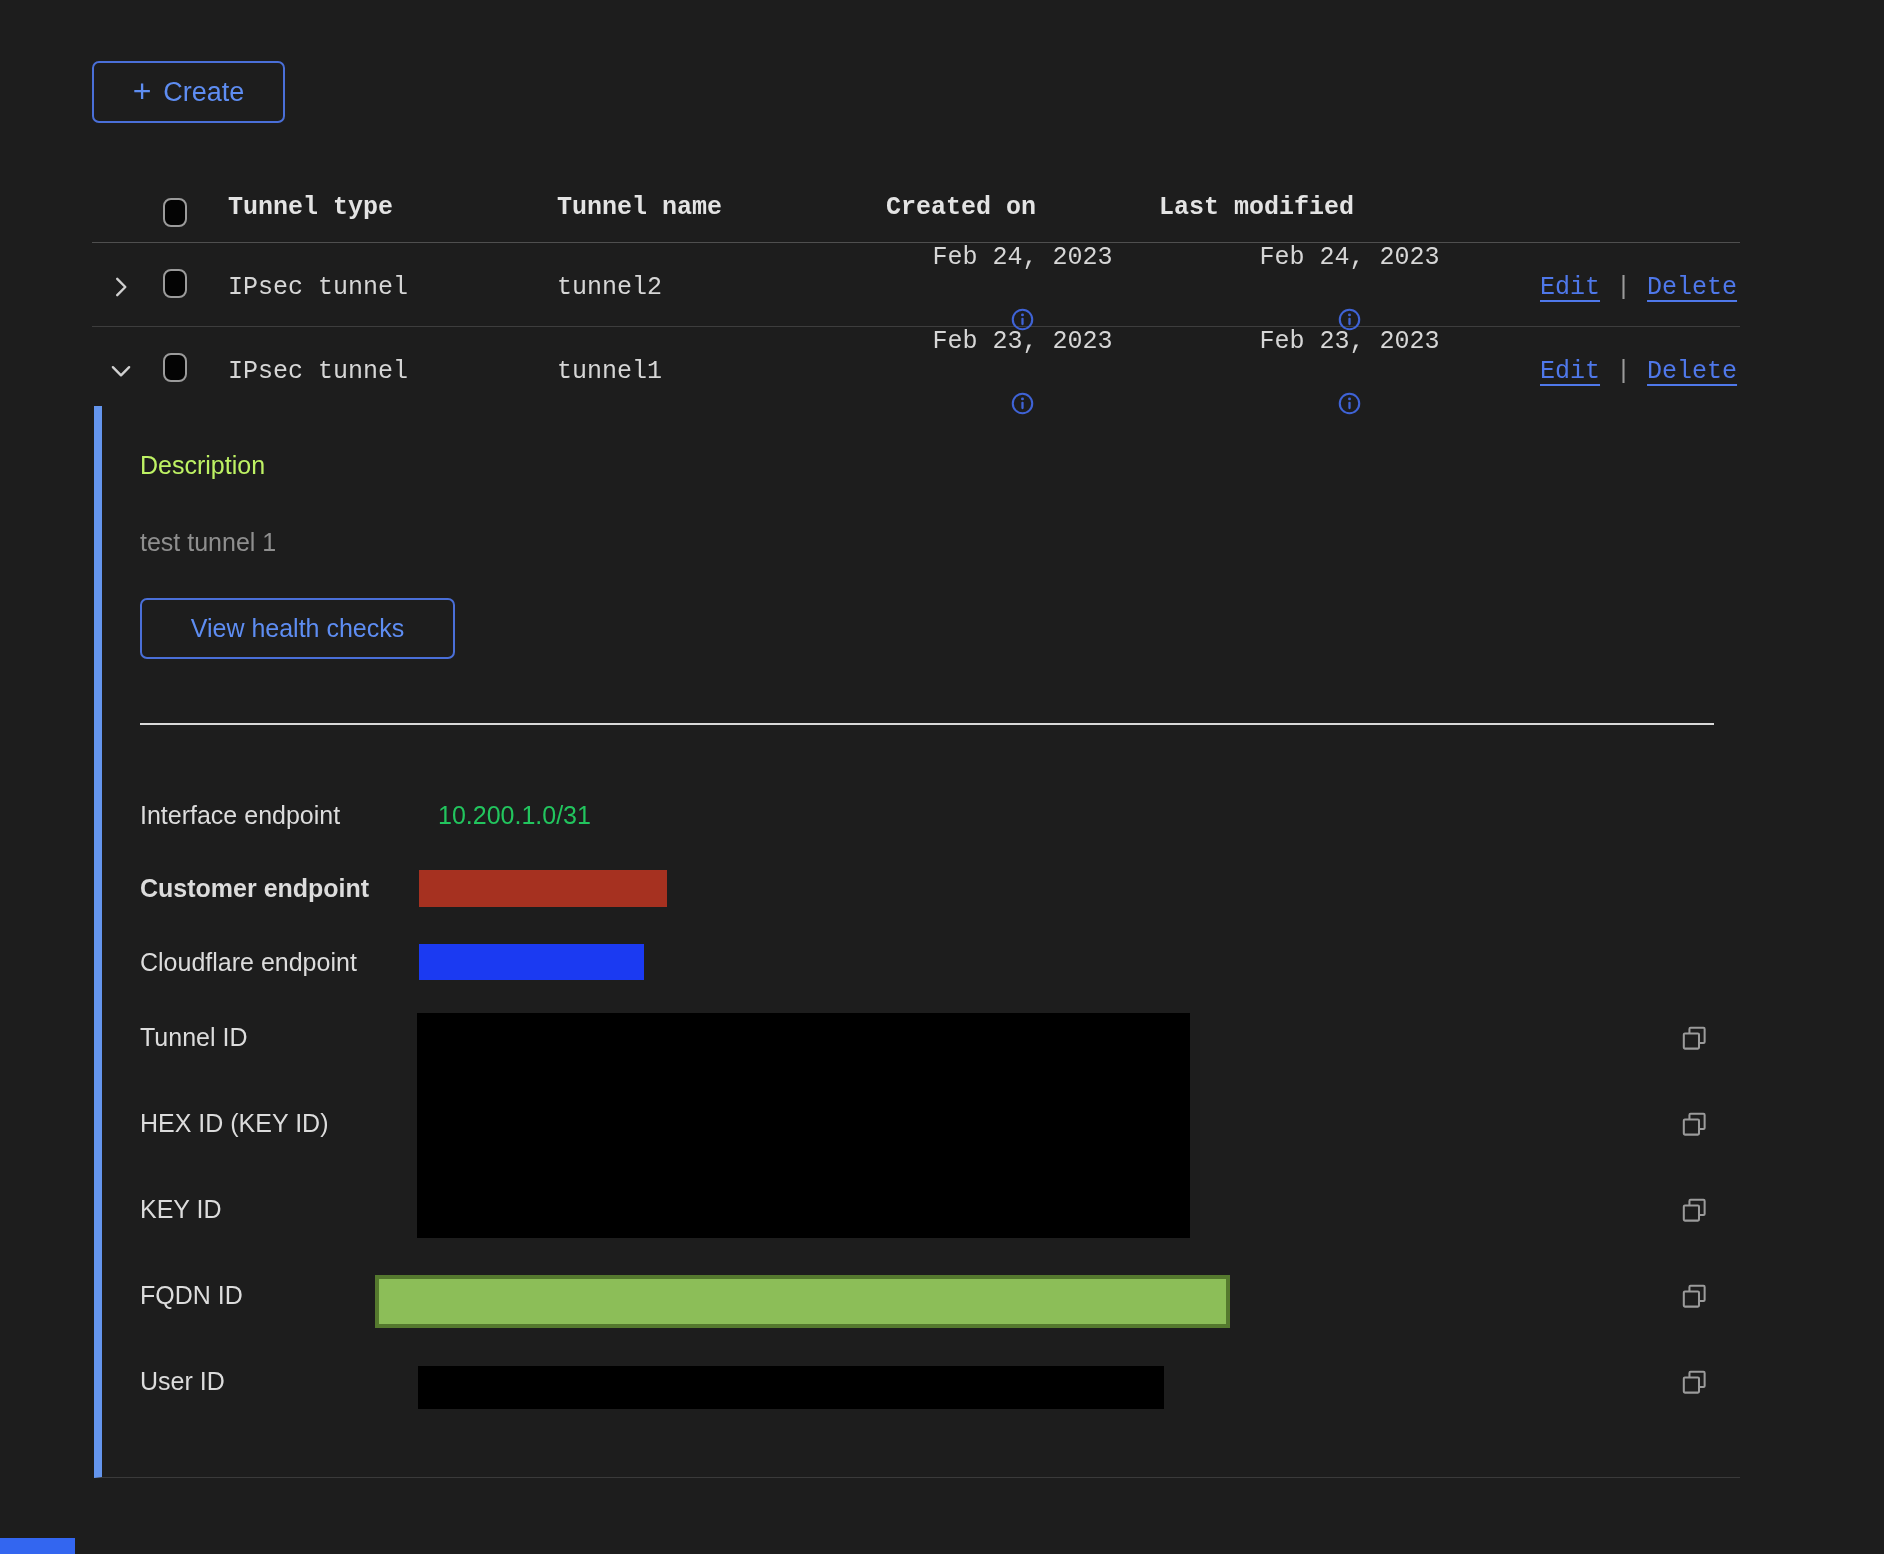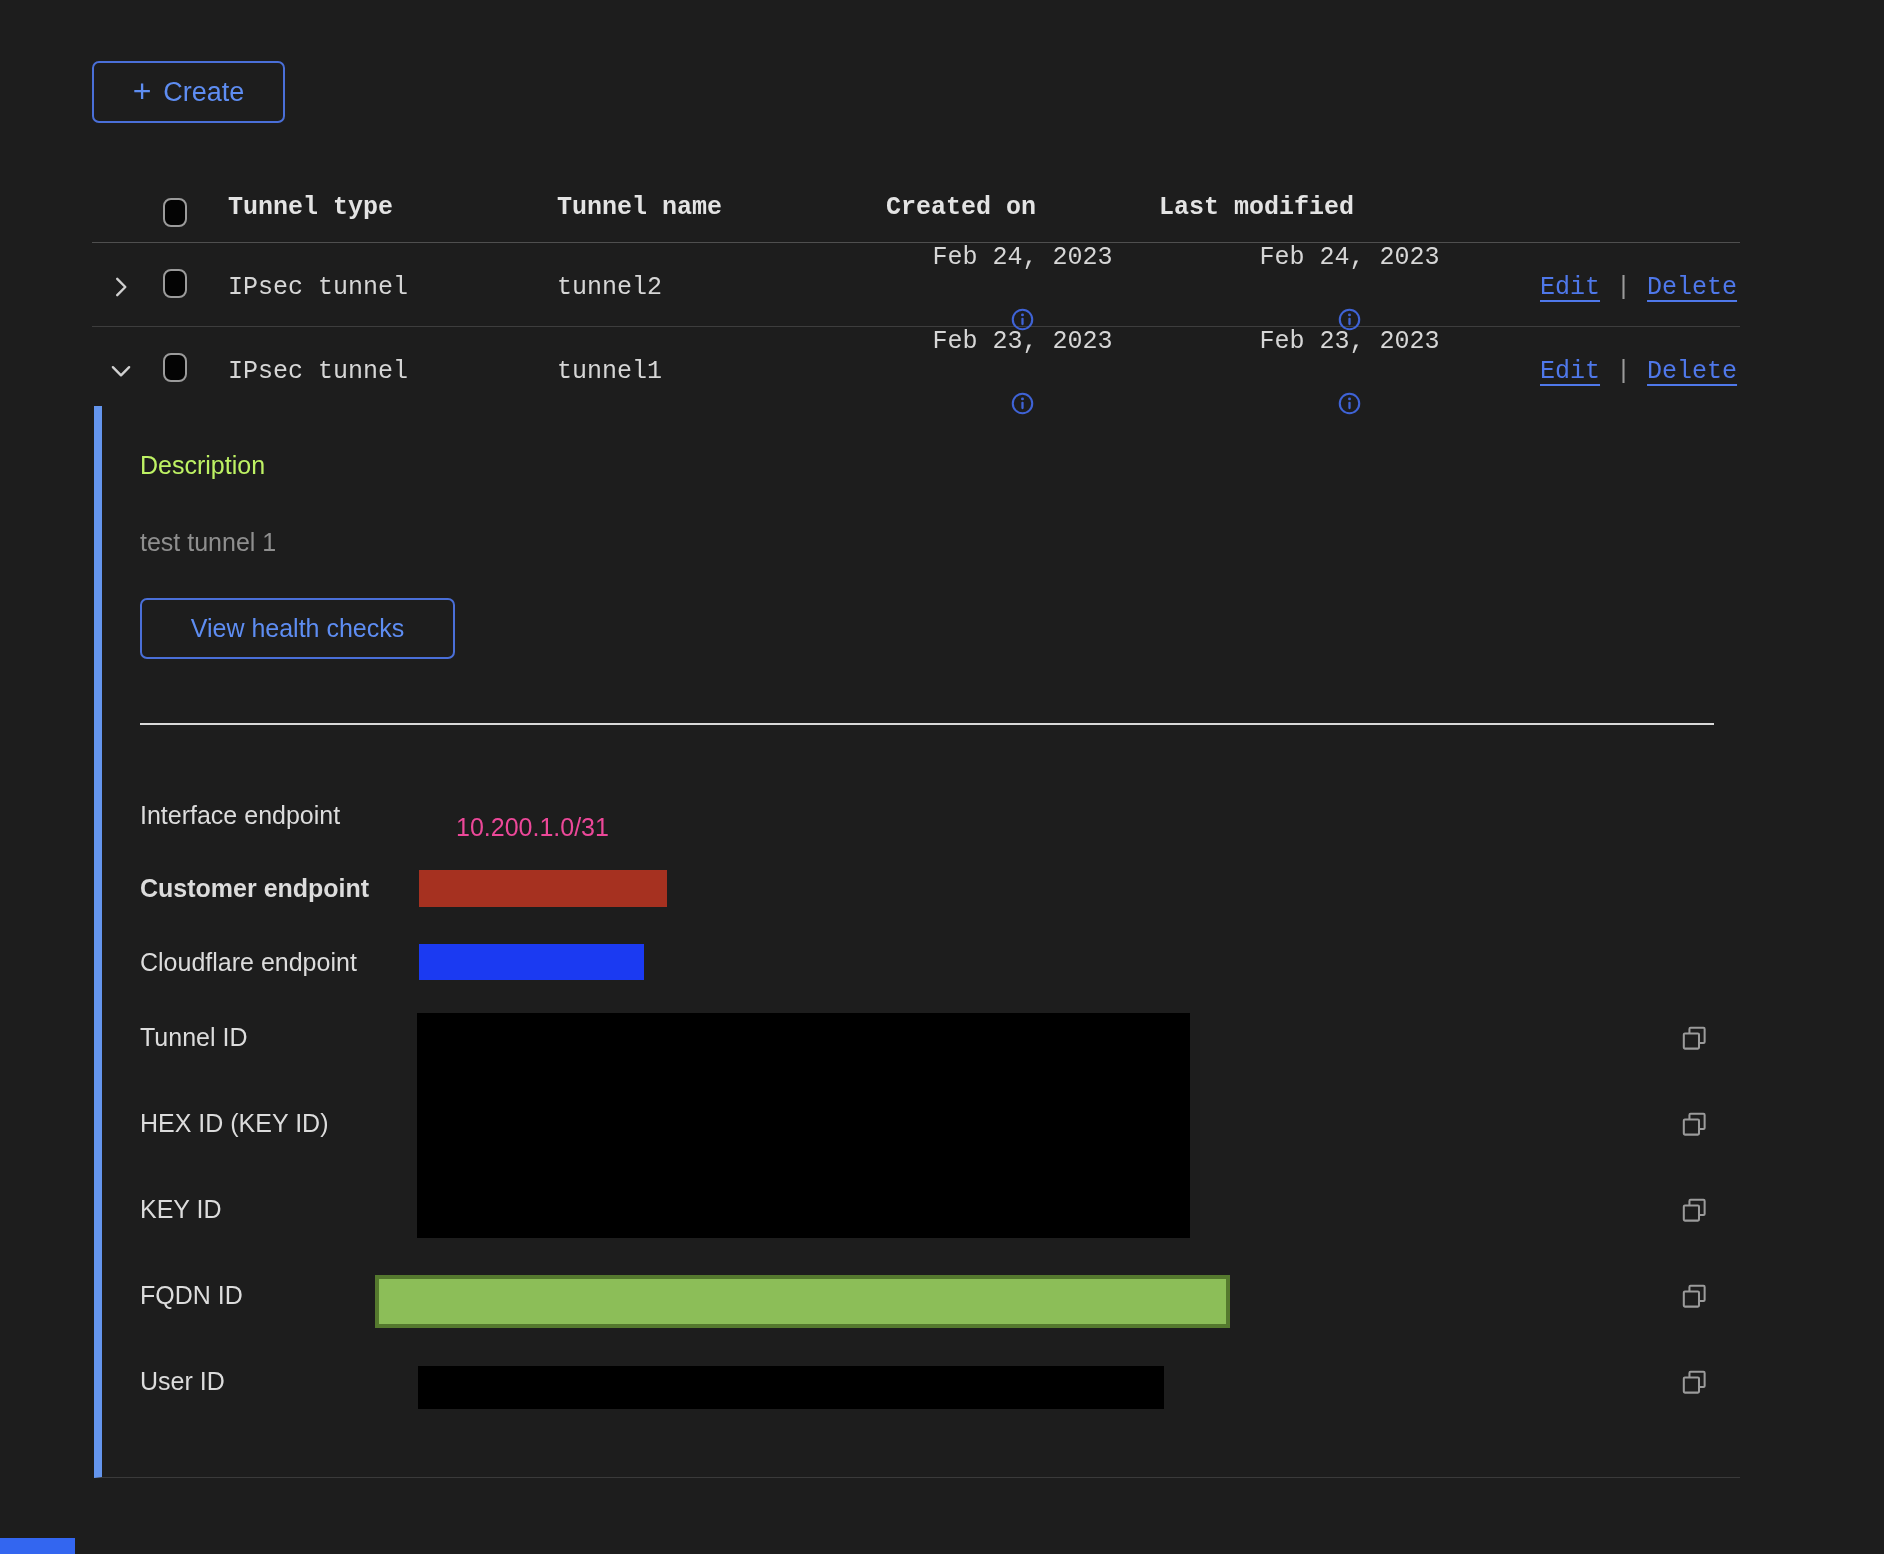--- a/index.html
+++ b/index.html
@@ -52,21 +52,21 @@
   .health-btn {
     left:38px; top:192px; width:315px; height:61px;
     background:transparent; border:2px solid #4a6fd8; border-radius:7px;
     color:#5e8df2; font-size:25px; font-family:"Liberation Sans",sans-serif; cursor:pointer;
   }
   .hr-light { left:38px; top:317px; width:1574px; height:2px; background:#d9d9d9; }
 
   .flabel { left:38px; font-size:25px; color:#dcdcdc; white-space:nowrap; }
   .f0 { top:395px; } .f1 { top:468px;font-weight:bold; } .f2 { top:542px; } .f3 { top:617px; }
   .f4 { top:703px; } .f5 { top:789px; } .f6 { top:875px; } .f7 { top:961px;text-align:right; }
-  .fvalue { left:354px; top:395px; font-size:25px; color:#ec4899;margin-top:12px; }
+  .fvalue { left:336px; top:395px; font-size:25px; color:#22c55e; }
 
   .redact { position:absolute; }
   .r-red   { left:317px; top:464px; width:248px; height:37px; background:#a63120; }
   .r-blue  { left:317px; top:538px; width:225px; height:36px; background:#1b3af2; }
   .r-black-lg { left:315px; top:607px; width:773px; height:225px; background:#000; }
   .r-green { left:273px; top:869px; width:855px; height:53px; background:#8cbe58; border:4px solid #55792e; }
   .r-black { left:316px; top:960px; width:746px; height:43px; background:#000; }
 
   .copy-btn { position:absolute; left:1579px; background:none; border:none; cursor:pointer; padding:0; line-height:0; }
   .c3 { top:619px; } .c4 { top:705px; } .c5 { top:791px; } .c6 { top:877px; } .c7 { top:963px; }

